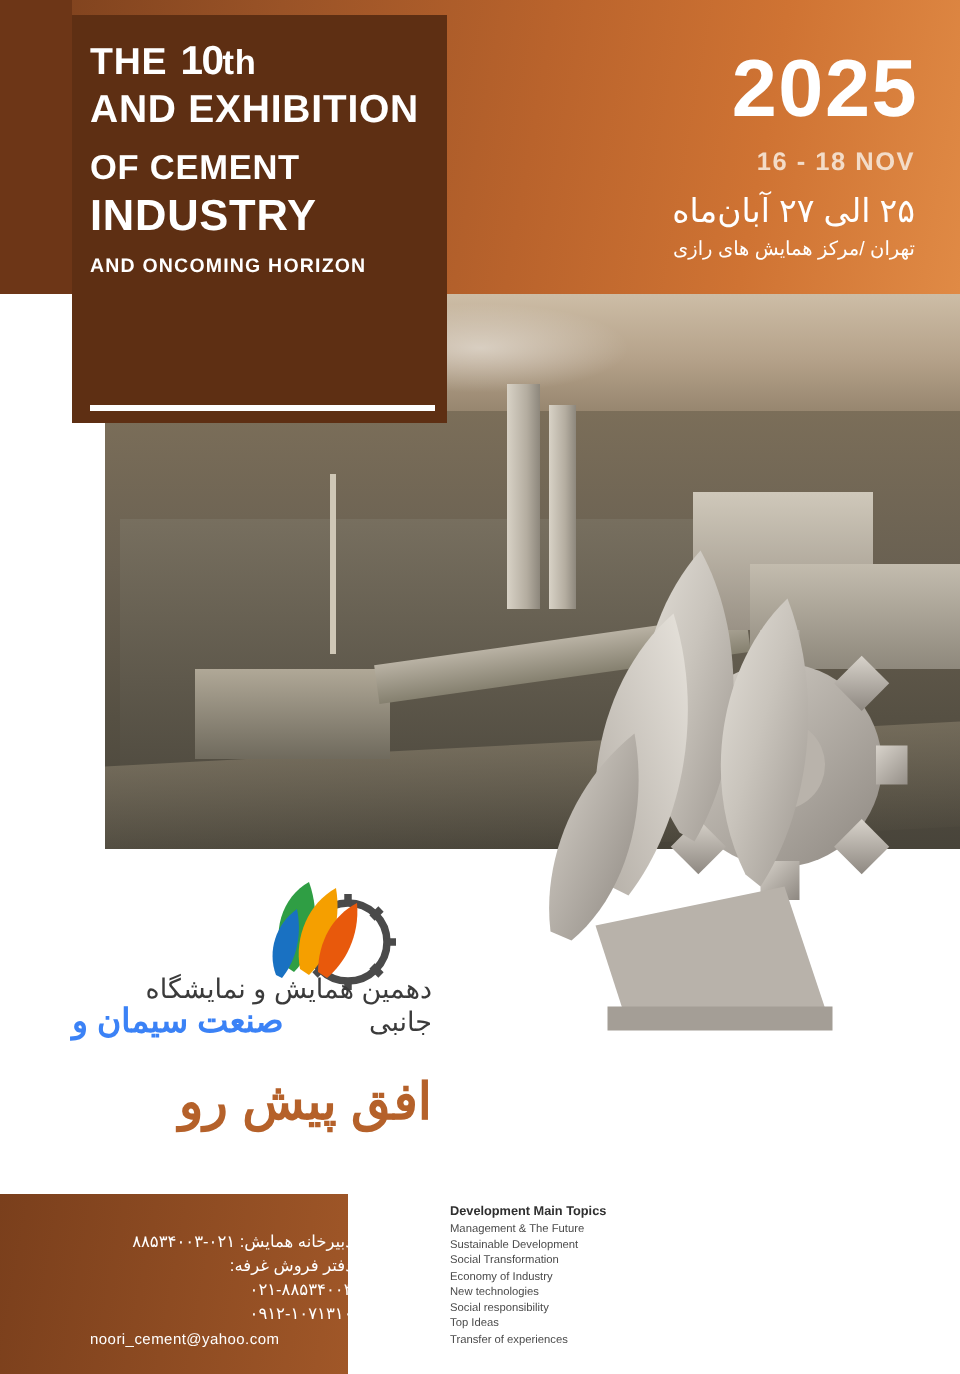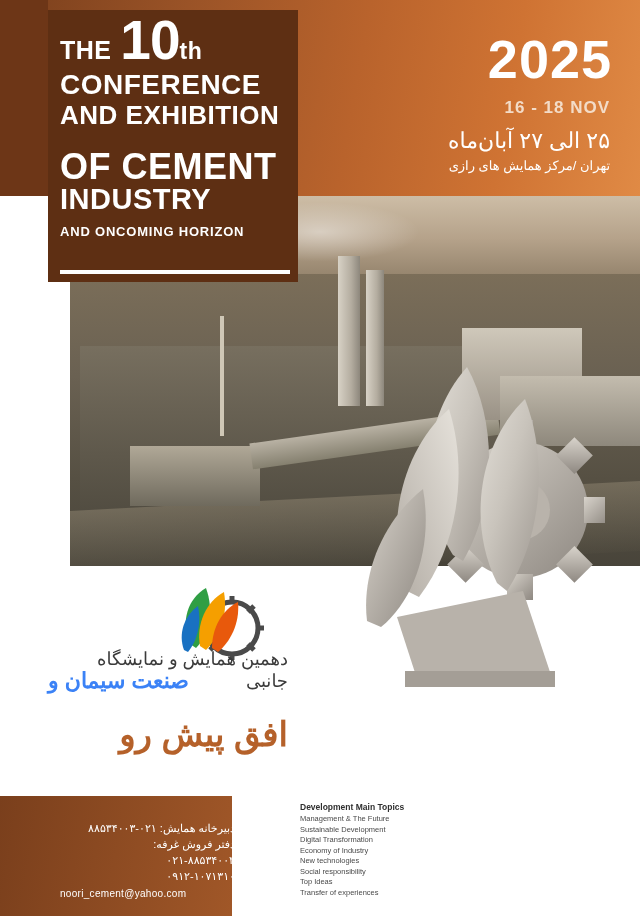--- a/index.html
+++ b/index.html
@@ -52,37 +52,37 @@
     font-weight: bold;
     letter-spacing: 0.5px;
     line-height: 1.0;
   }
   .tl-row1 {
     font-size: 30px;
     line-height: 32px;
     white-space: nowrap;
   }
   .tl-row1 .the { font-size: 25px; }
-  .tl-row1 .ten { font-size: 55px; letter-spacing: -1px; }
+  .tl-row1 .ten { font-size: 27px; letter-spacing: -1px; }
   .tl-row1 .th { font-size: 23px; }
   .tl-row2 {
     font-size: 28px;
     line-height: 31px;
     margin-top: 2px;
     white-space: nowrap;
   }
   .tl-row3 {
     font-size: 26px;
     line-height: 30px;
     white-space: nowrap;
   }
   .tl-row4 {
-    font-size: 36px;
+    font-size: 23px;
     line-height: 33px;
-    margin-top: 20px;
+    margin-top: 8px;
     white-space: nowrap;
   }
   .tl-row5 {
     font-size: 29px;
     line-height: 33px;
     white-space: nowrap;
   }
   .tl-row6 {
     font-size: 13px;
     line-height: 16px;
@@ -372,21 +372,20 @@
     <div class="stack stack-b"></div>
     <div class="crane"></div>
   </div>
 
   <div class="title-slab"></div>
   <div class="title-text">
     <div class="tl-row1">
       <span class="the">THE</span>
       <span class="ten">10</span><span class="th">th</span>
     </div>
-    <div class="tl-row2">CONFERENCE</div>
     <div class="tl-row3">AND EXHIBITION</div>
     <div class="tl-row4">OF CEMENT</div>
     <div class="tl-row5">INDUSTRY</div>
     <div class="tl-row6">AND ONCOMING HORIZON</div>
   </div>
   <div class="title-underline"></div>
 
   <div class="year">2025</div>
   <div class="dates-en">16 - 18 NOV</div>
   <div class="dates-fa">۲۵ الی ۲۷ آبان‌ماه</div>
@@ -514,21 +513,21 @@
   <div class="fa-title-1">صنعت سیمان و</div>
   <div class="fa-title-2">افق پیش رو</div>
 
   <div class="bottom-band"></div>
   <div class="bottom-white"></div>
 
   <div class="topics-en">
     <div class="hdr">Development Main Topics</div>
     <div>Management &amp; The Future</div>
     <div>Sustainable Development</div>
-    <div>Digital Transformation</div>
+    <div>Social Transformation</div>
     <div>Economy of Industry</div>
     <div>New technologies</div>
     <div>Social responsibility</div>
     <div>Top Ideas</div>
     <div>Transfer of experiences</div>
   </div>
 
 
   <div class="contact">
     <div class="row">دبیرخانه همایش: ۰۲۱-۸۸۵۳۴۰۰۳</div>

